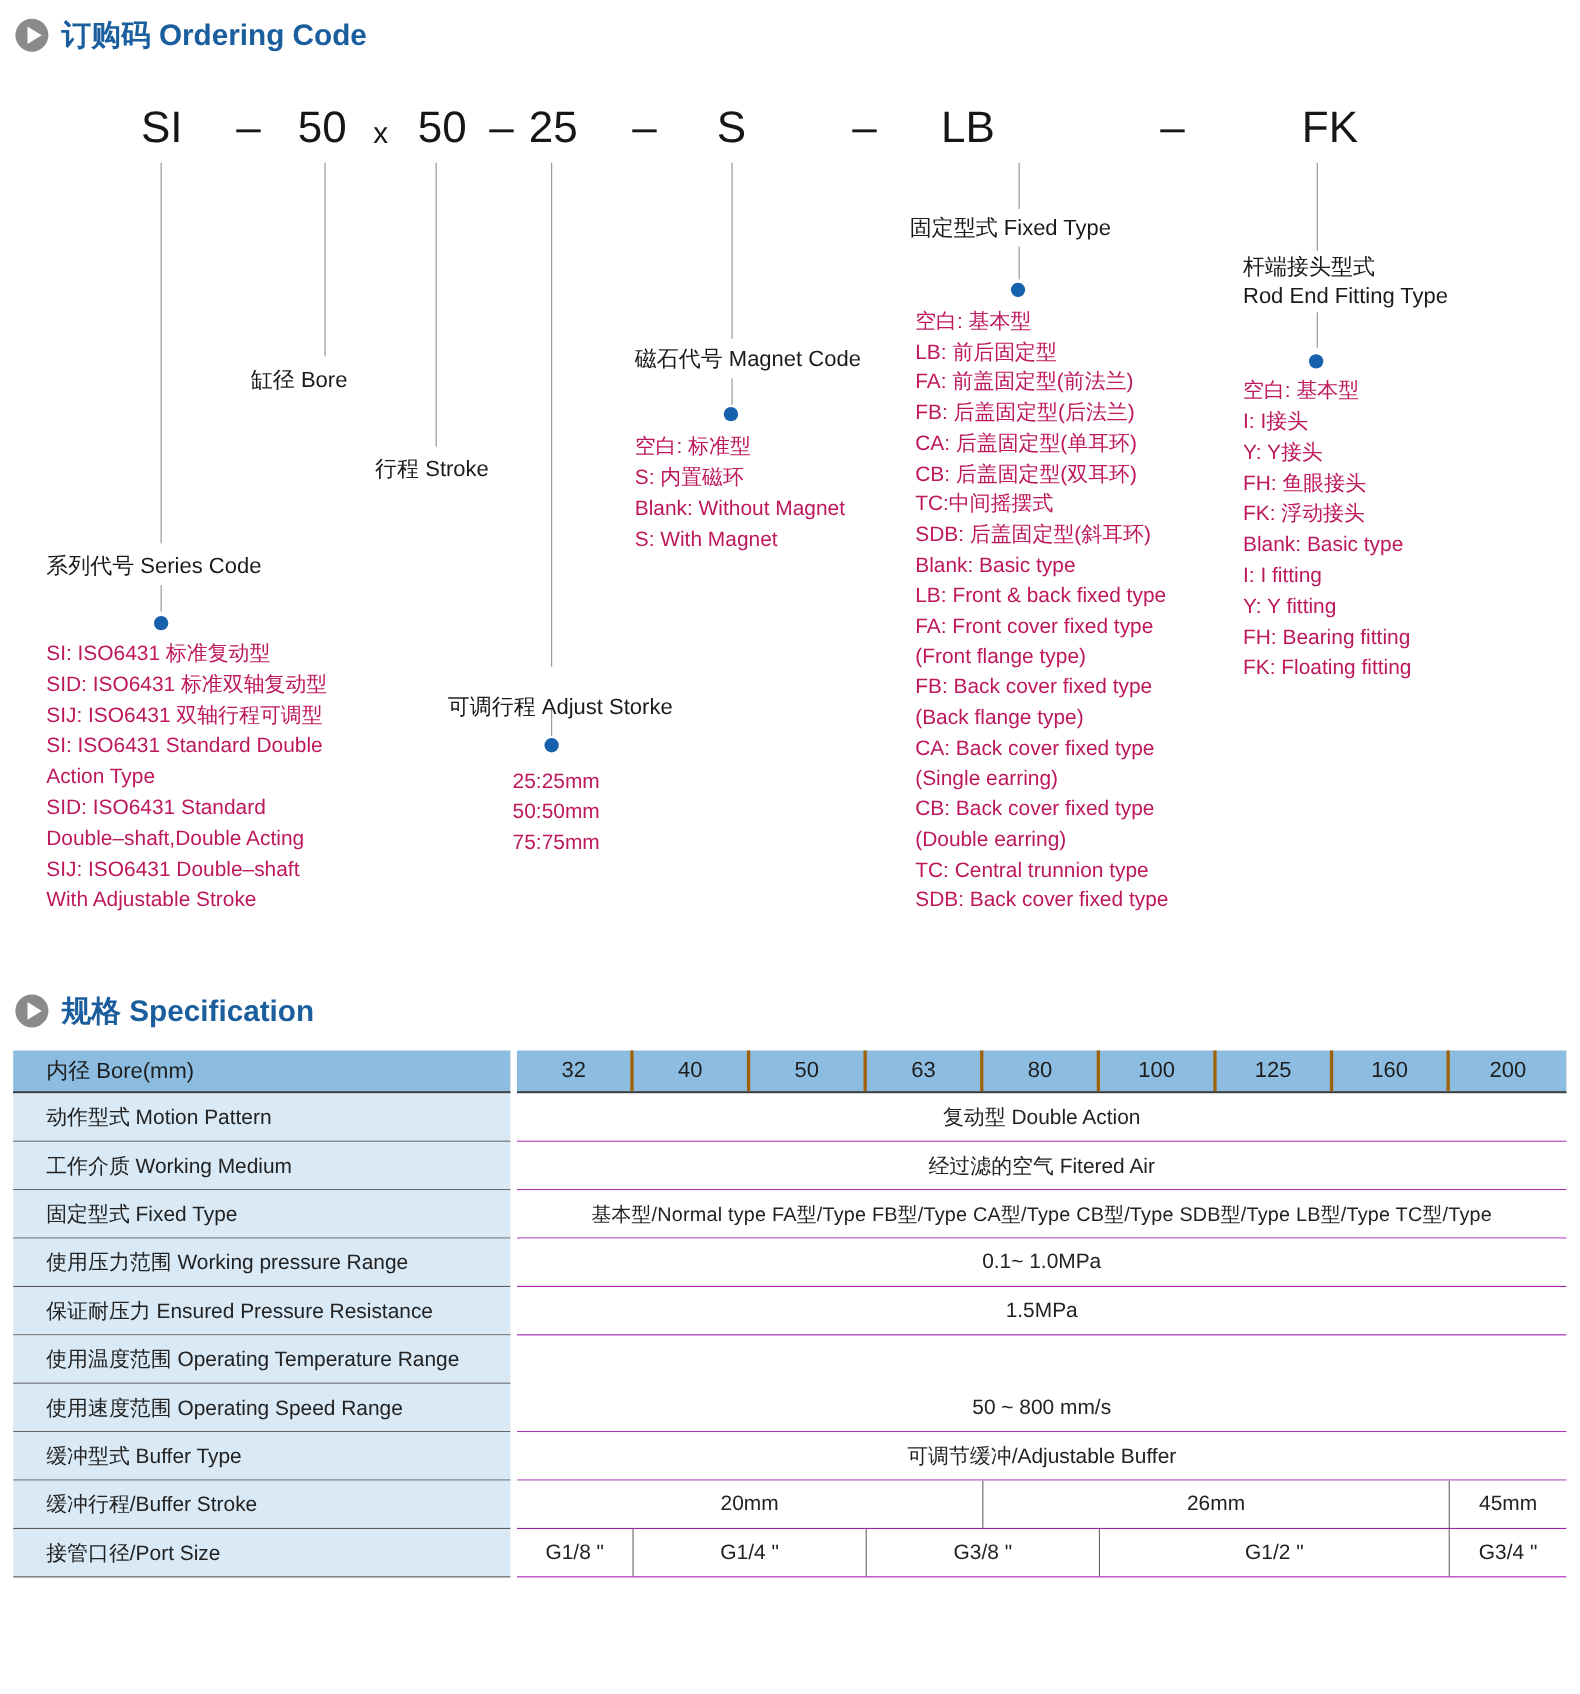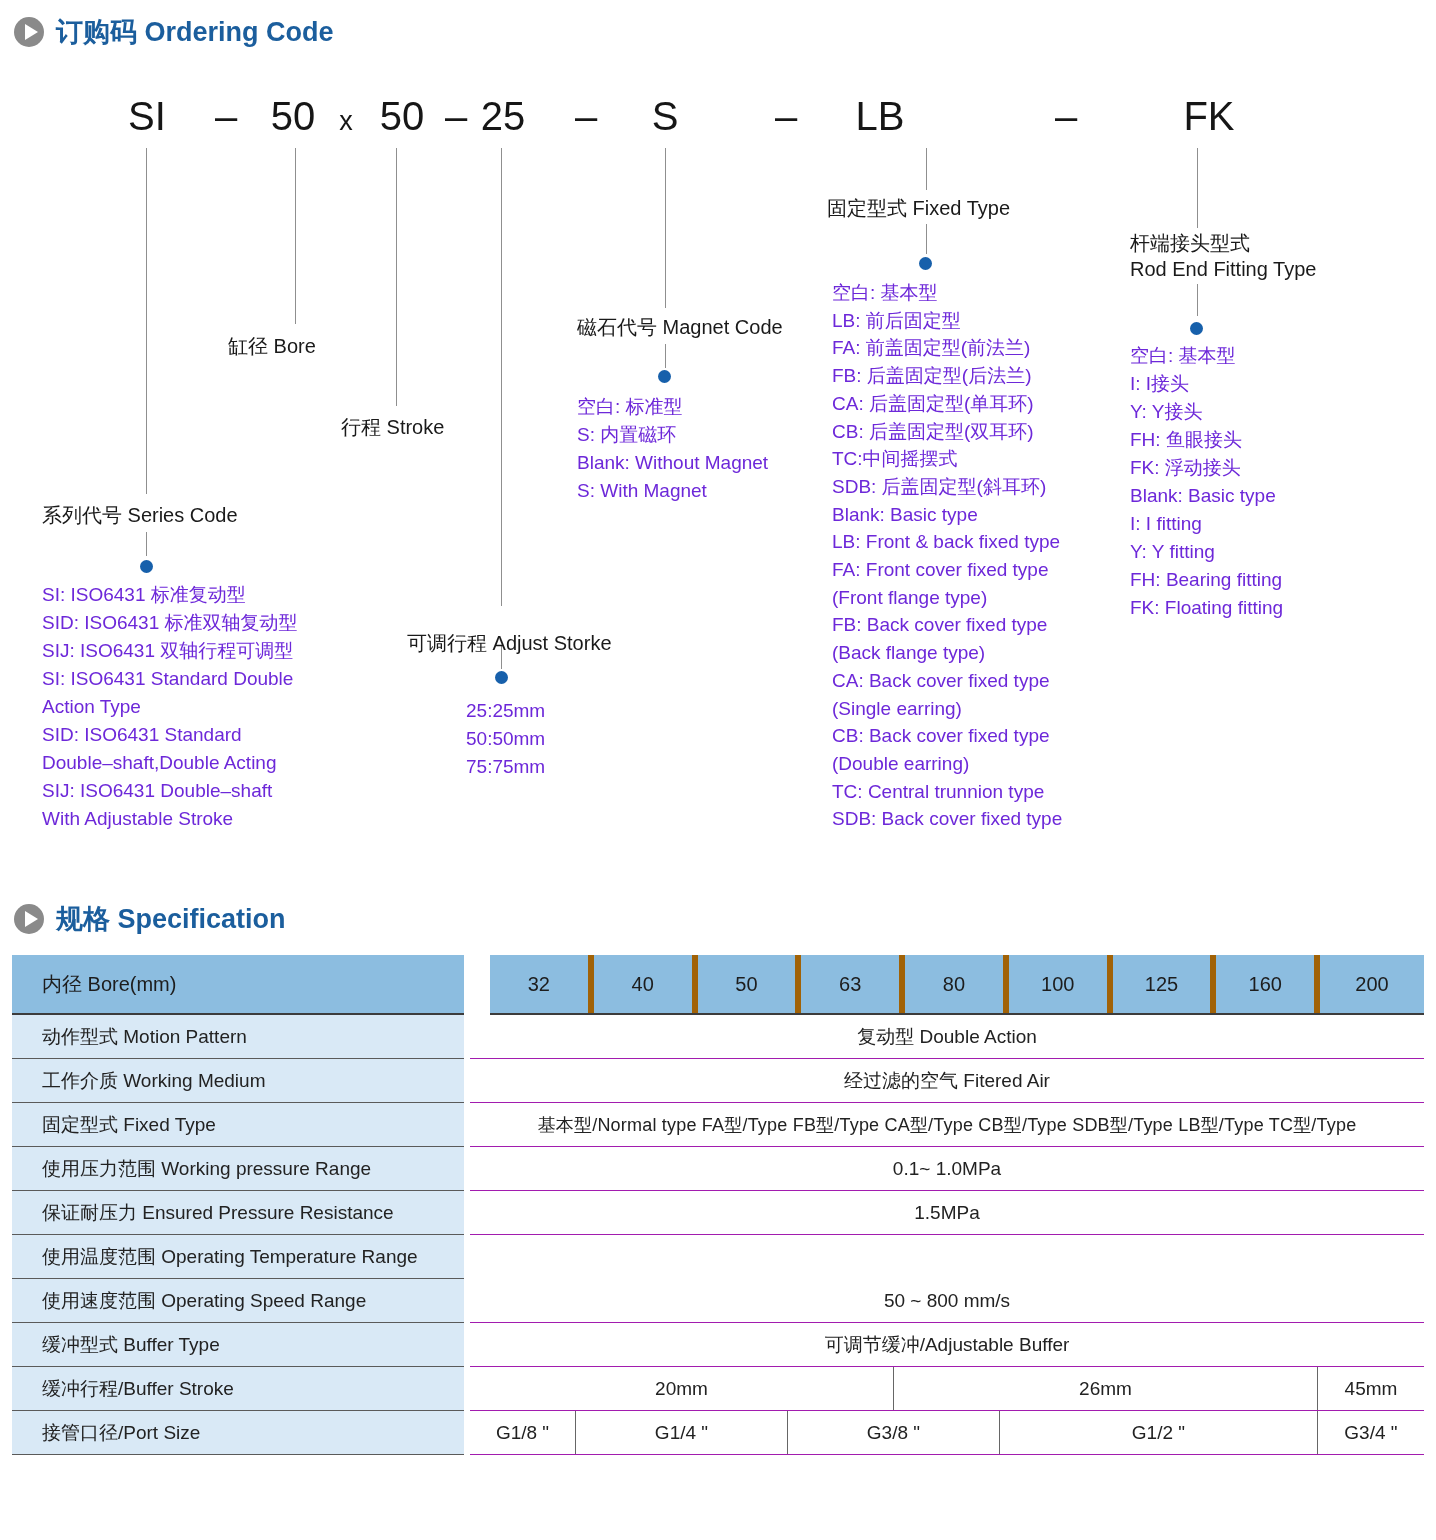--- a/index.html
+++ b/index.html
@@ -19,45 +19,45 @@
   .code-token{
     position:absolute;top:94px;transform:translateX(-50%);
     font-size:40px;color:#161616;white-space:nowrap;font-weight:500;
   }
   .code-token.small{font-size:27px;top:106px;}
   
   .vline{position:absolute;width:1px;background:#8f8f8f;}
   .dot{position:absolute;width:13px;height:13px;border-radius:50%;background:#1760ab;}
   
   .dg-label{position:absolute;font-size:20px;color:#1a1a1a;white-space:nowrap;line-height:26px;}
-  .dg-list{position:absolute;font-size:19px;color:#6d28d9;white-space:nowrap;}
+  .dg-list{position:absolute;font-size:19px;color:#be185d;white-space:nowrap;}
   .dg-list div{line-height:28px;}
   .dg-list.tight div{line-height:27.7px;}
   
   .spec-table{position:absolute;left:12px;top:955px;width:1412px;}
   .t-row{display:flex;align-items:stretch;}
   .t-label{
     width:452px;box-sizing:border-box;background:#d9e9f6;
     display:flex;align-items:center;padding-left:30px;
     font-size:19px;color:#222;border-bottom:1px solid #5a5a5a;white-space:nowrap;
   }
   .t-gap{width:6px;flex:0 0 auto;}
   .t-data{
     flex:1;display:flex;box-sizing:border-box;background:#ffffff;
     border-bottom:1px solid #a21caf;
   }
   .t-row{height:44px;}
-  .t-row.t-headrow{height:60px;gap:10px;}
+  .t-row.t-headrow{height:39px;}
   .t-headrow .t-label{
     background:#8cbde0;font-size:20px;color:#1d1d1d;border-bottom:2px solid #3c3c3c;
   }
   .t-headrow .t-data{background:#8cbde0;border-bottom:2px solid #3c3c3c;}
   .t-hcell{
     flex:0 0 11.111%;box-sizing:border-box;display:flex;align-items:center;justify-content:center;
-    font-size:20px;color:#1d1d1d;border-right:6px solid #a16207;
+    font-size:20px;color:#1d1d1d;border-right:3px solid #a16207;
   }
   .t-hcell:last-child{border-right:none;}
   .t-value{
     flex:1;display:flex;align-items:center;justify-content:center;
     font-size:19px;color:#222;white-space:nowrap;
   }
   .t-value.fit{font-size:18px;letter-spacing:0.2px;}
   .t-cell{
     box-sizing:border-box;display:flex;align-items:center;justify-content:center;
     font-size:19px;color:#222;border-right:1px solid #666;white-space:nowrap;

